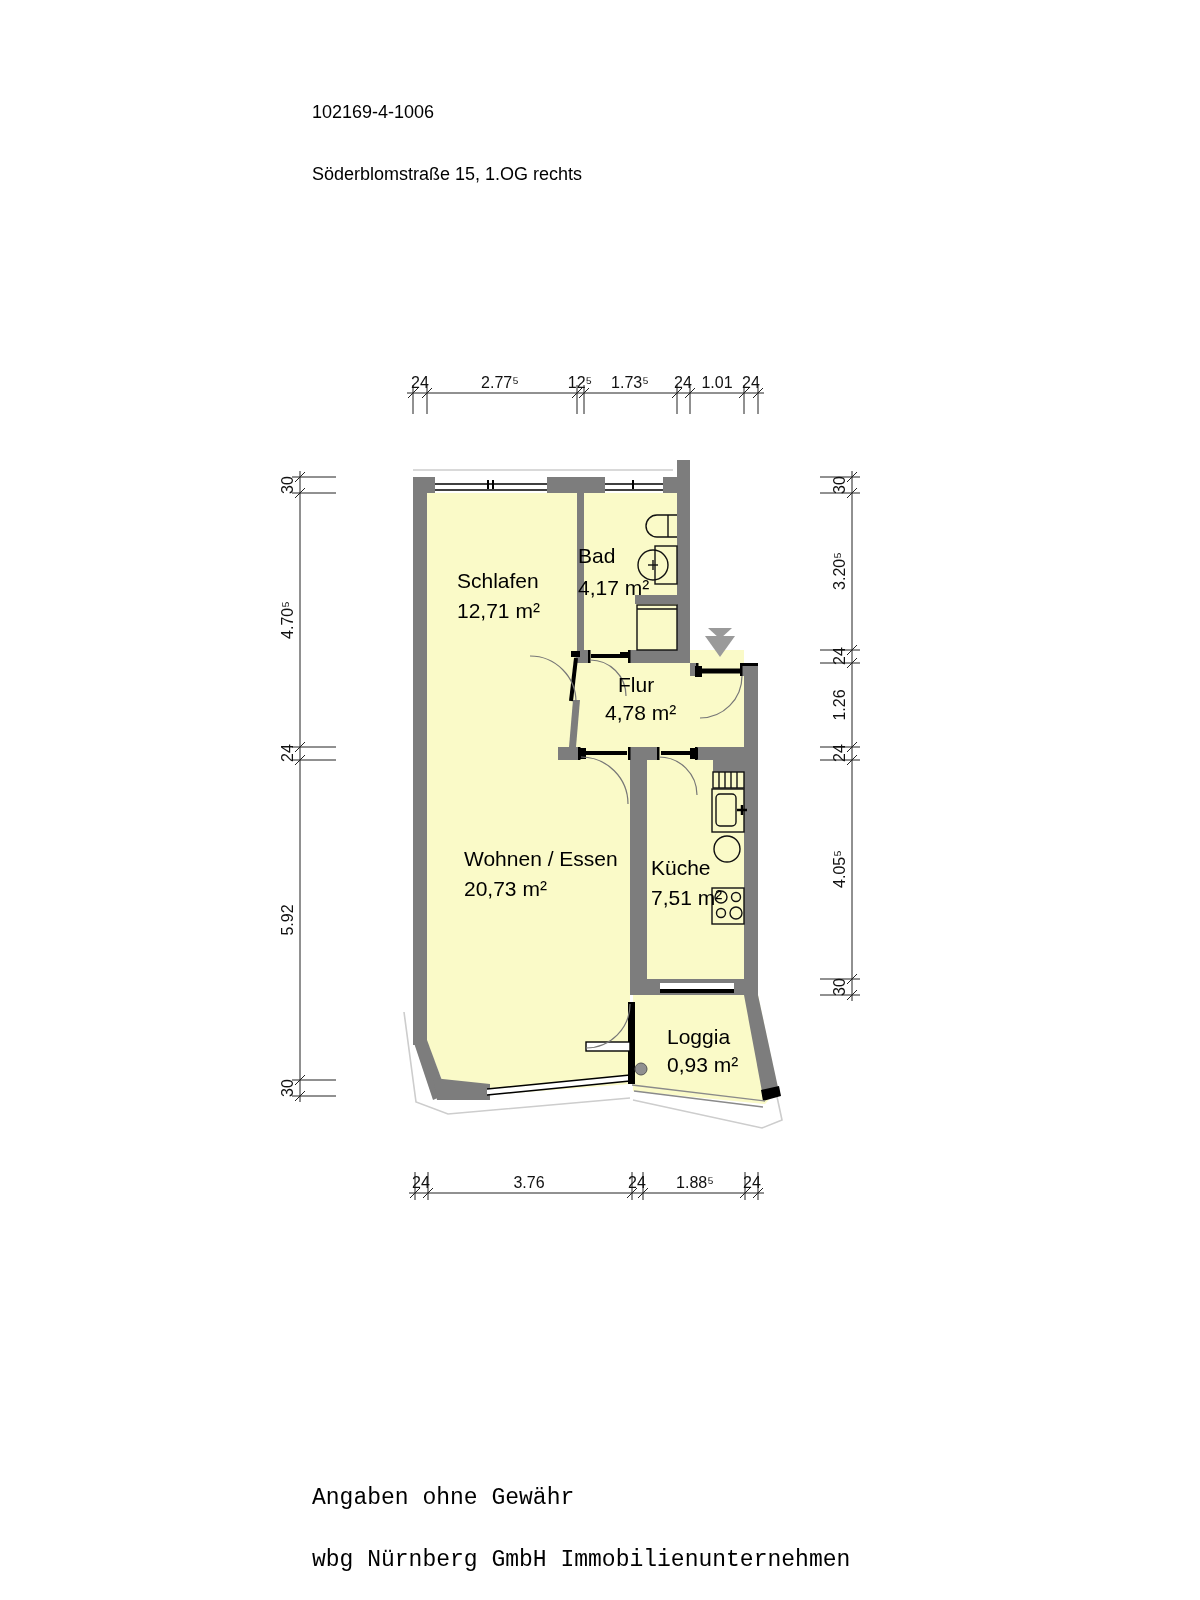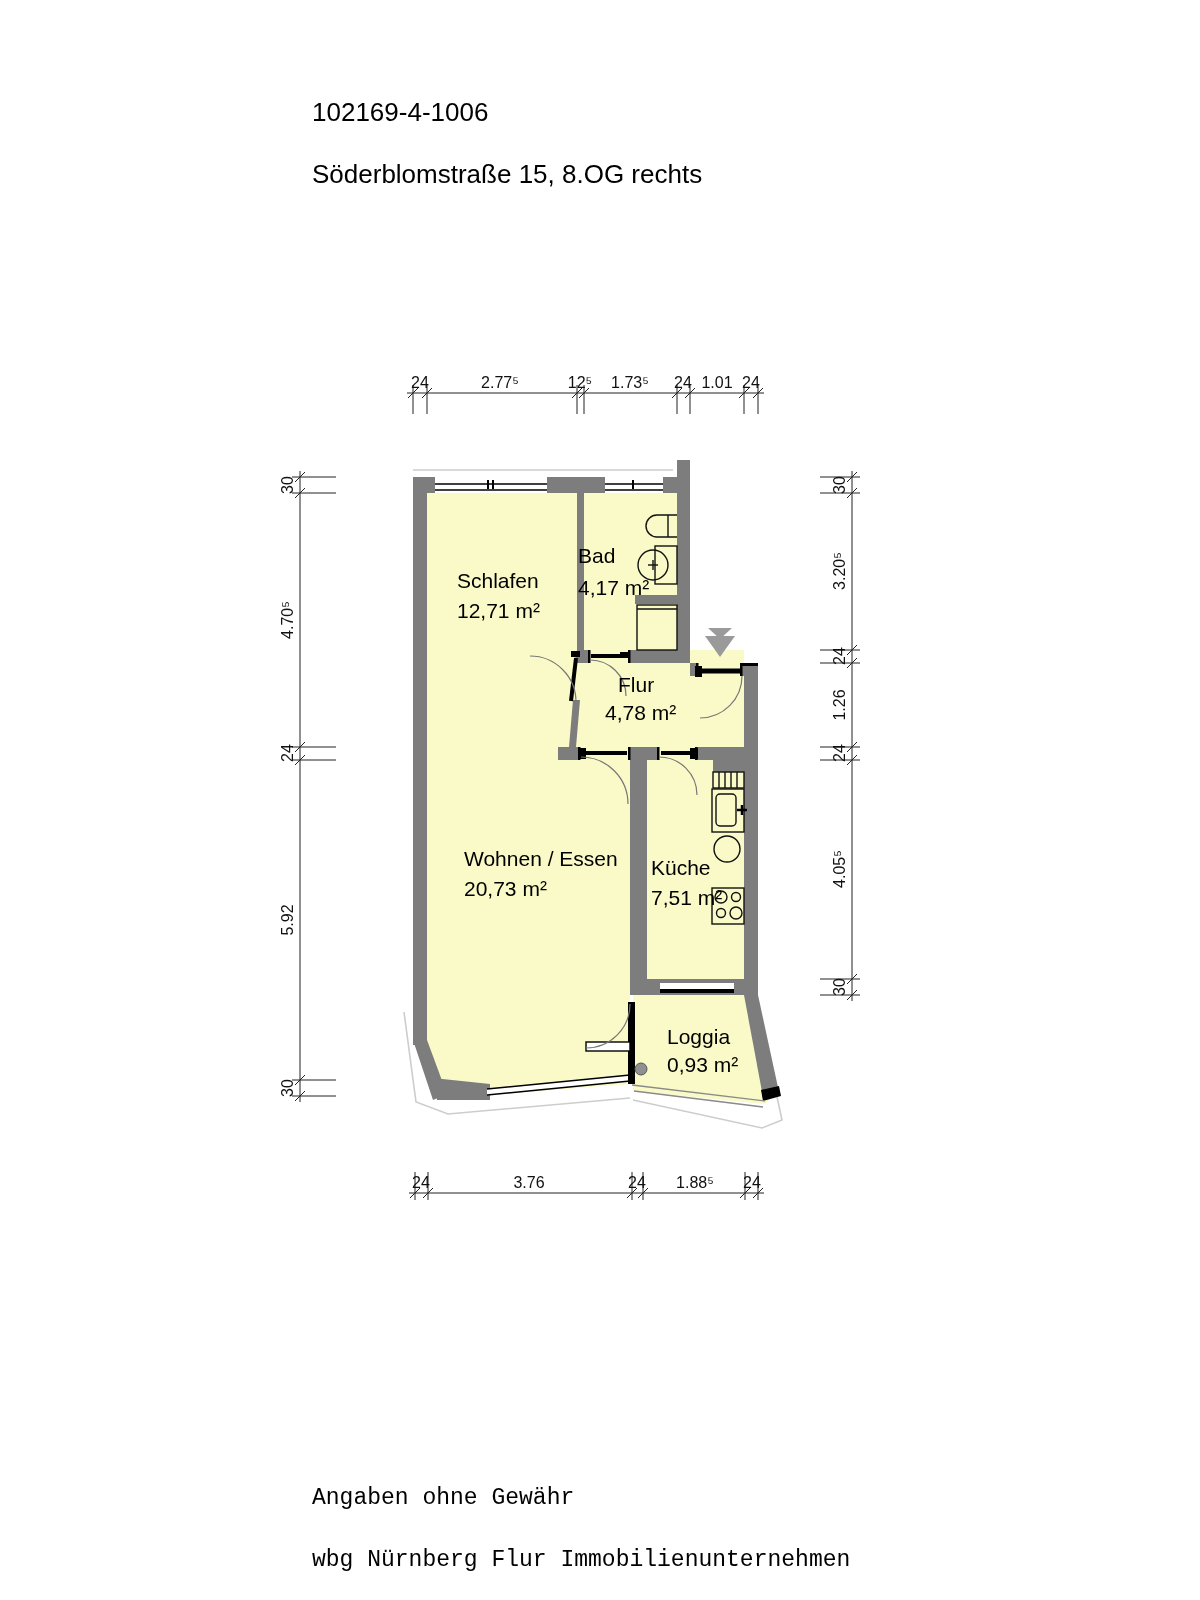--- a/index.html
+++ b/index.html
@@ -1,18 +1,18 @@
 <!DOCTYPE html>
 <html><head>
 <meta charset="utf-8">
 <style>
   html,body{margin:0;padding:0;background:#fff;}
   body{width:1200px;height:1600px;position:relative;font-family:"Liberation Sans","DejaVu Sans",sans-serif;color:#000;}
   .textblock{position:absolute;white-space:pre-line;}
-  #header{left:312px;top:66px;font-size:26px;line-height:31px;}
+  #header{left:312px;top:66px;font-size:18px;line-height:31px;}
   #footer{left:312px;top:1452px;font-size:23px;line-height:31px;font-family:Liberation Mono, monospace;}
   #plan-svg{position:absolute;left:0;top:0;}
   .wall{fill:#7d7d7d;}
   .room{fill:#fafac8;}
   .cap{fill:#000;}
   .fixture{fill:none;stroke:#111;stroke-width:1.4;}
   .leaf{stroke:#000;stroke-width:4;}
   .leaf5{stroke:#000;stroke-width:5;}
   .arc{fill:none;stroke:#777;stroke-width:1.2;}
   .winline{stroke:#000;stroke-width:1.6;}
@@ -21,21 +21,21 @@
   .dimtext{font-size:16px;fill:#111;}
   .roomname,.roomarea{font-size:21px;fill:#000;}
   .stair{fill:#9a9a9a;}
   .parapet{stroke:#8a8a8a;stroke-width:1.3;}
 </style>
 </head>
 <body>
 
 <div id="header" class="textblock">
   <div>102169-4-1006</div>
-  <div>Söderblomstraße 15, 8.OG rechts</div>
+  <div>Söderblomstraße 15, 1.OG rechts</div>
 </div>
 
 <svg id="plan-svg" width="1200" height="1600" viewBox="0 0 1200 1600">
 
   <g>
     <line class="outline" x1="413" y1="470" x2="673" y2="470"></line>
     <polyline class="outline" points="404,1012 416,1102 448,1114 630,1098" fill="none"></polyline>
     <polyline class="outline" points="633,1100 762,1128 782,1120 776,1092" fill="none"></polyline>
   </g>
 
@@ -311,14 +311,14 @@
     <text class="roomarea" x="464" y="896">20,73 m²</text>
     <text class="roomname" x="651" y="875">Küche</text>
     <text class="roomarea" x="651" y="905">7,51 m²</text>
     <text class="roomname" x="667" y="1044">Loggia</text>
     <text class="roomarea" x="667" y="1072">0,93 m²</text>
   </g>
 </svg>
 
 <div id="footer" class="textblock">
   <div>Angaben ohne Gewähr</div>
-  <div>wbg Nürnberg Flur Immobilienunternehmen</div>
+  <div>wbg Nürnberg GmbH Immobilienunternehmen</div>
 </div>
 
 </body></html>

